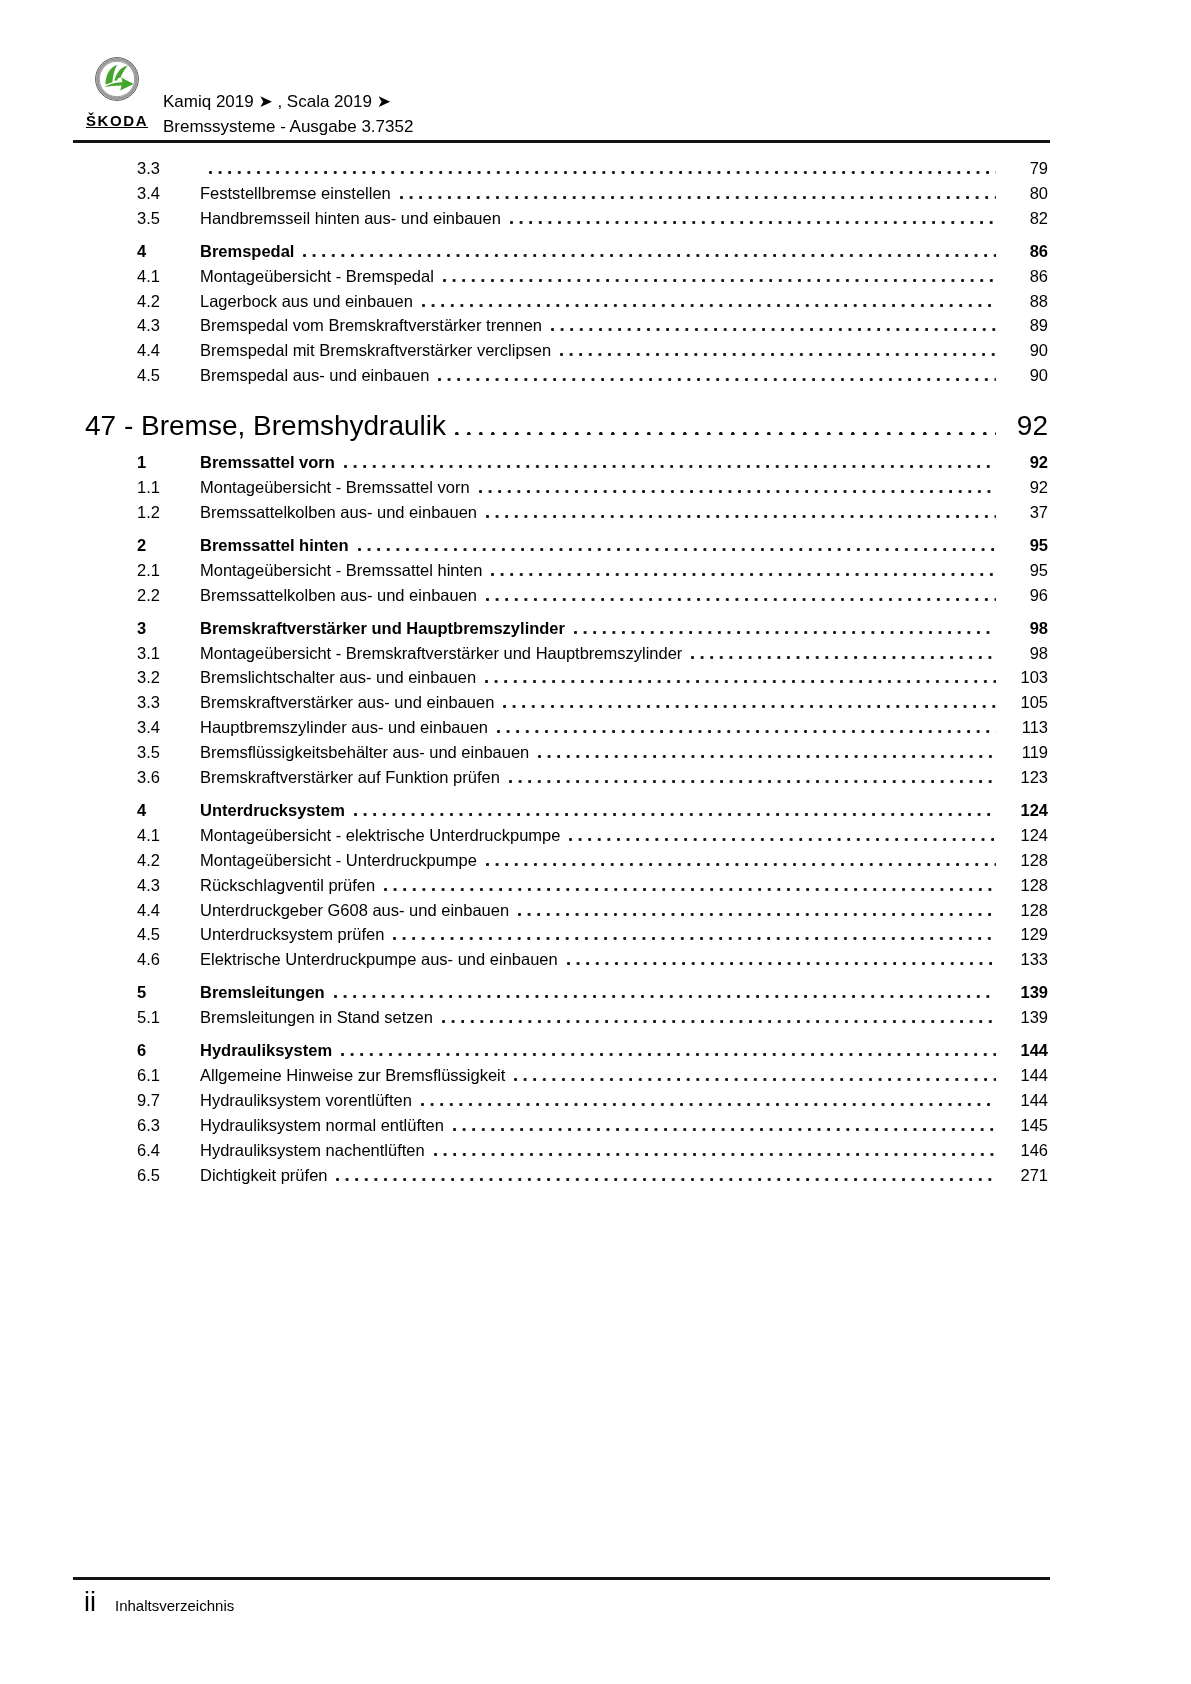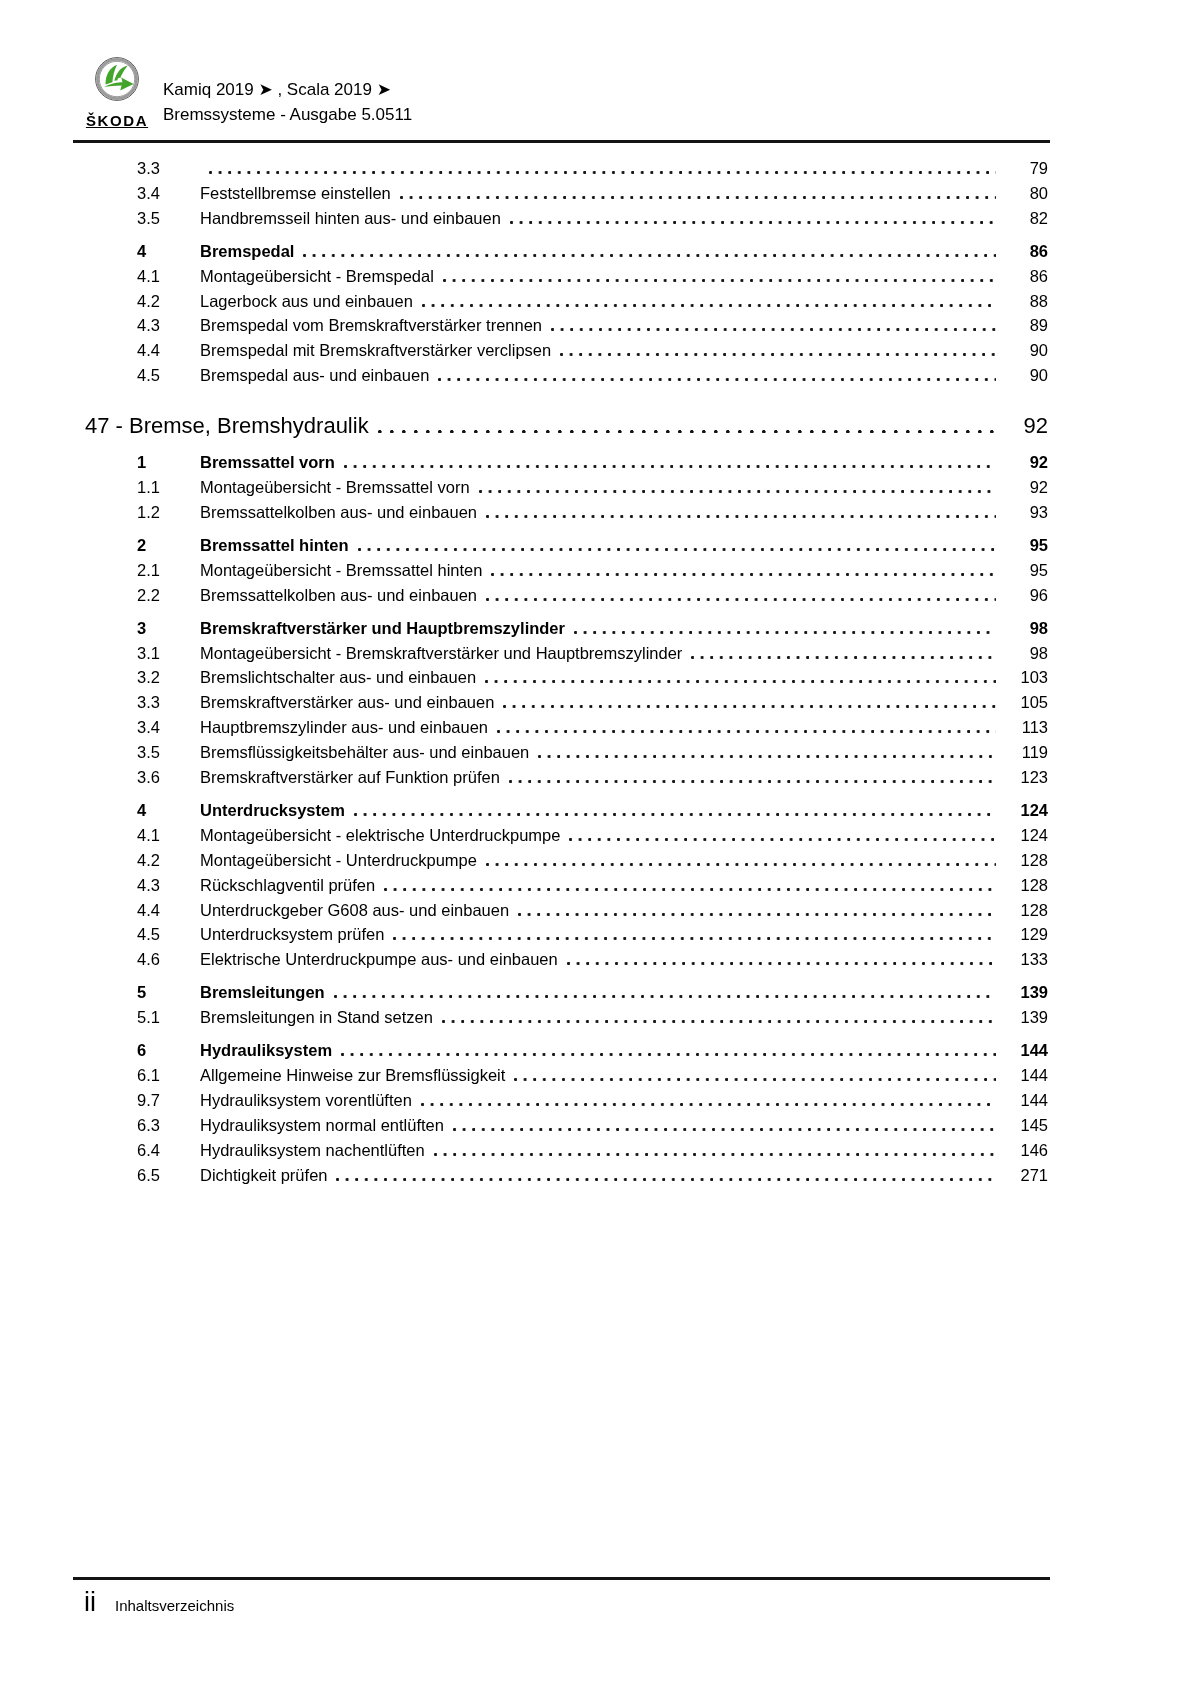--- a/index.html
+++ b/index.html
@@ -10,32 +10,32 @@
     font-family:"Liberation Sans","DejaVu Sans",sans-serif;
     color:#000;
     overflow:hidden;
     margin:0 auto;
   }
 
   
   .logo { position:absolute; left:80px; top:56px; width:74px; text-align:center; }
   .logo svg { width:46px; height:46px; display:block; margin:0 auto; }
   .brand { font-weight:bold; font-size:15px; letter-spacing:1.6px; margin-top:10px; white-space:nowrap;text-decoration:underline; }
-  .header-text { position:absolute; left:163px; top:77px; font-size:17px; line-height:25px; white-space:nowrap; }
+  .header-text { position:absolute; left:163px; top:89px; font-size:17px; line-height:25px; white-space:nowrap; }
 
   .rule { position:absolute; left:73px; width:977px; height:2.5px; background:#141414; }
   .rule.header { top:140px; }
   .rule.footer { top:1577px; }
 
   
   .toc { position:absolute; top:156px; left:85px; width:963px; }
   .row { display:flex; align-items:baseline; font-size:16.5px; line-height:24.9px; }
   .row.sub, .row.section { padding-left:52px; }
   .row.section { font-weight:bold; margin-top:8px; }
-  .row.chapter { font-size:22px; line-height:30px; margin-top:23px; margin-bottom:9px; }
+  .row.chapter { font-size:28px; line-height:30px; margin-top:23px; margin-bottom:9px; }
   .num { width:63px; flex:none; }
   .title { white-space:nowrap; }
   .dots {
     flex:1; height:3px; margin:0 10px 0 9px;
     background-image: radial-gradient(circle at 1.5px 1.5px, #151515 1.3px, transparent 1.7px);
     background-size:9.6px 3px; background-repeat:repeat-x; background-position:left bottom;
   }
   .row.chapter .dots {
     height:3.6px;
     background-image: radial-gradient(circle at 1.8px 1.8px, #151515 1.6px, transparent 2.1px);
@@ -64,21 +64,21 @@
         <path d="M44,54 C50,33 60,23 73,21 C65,31 58,42 56,52 Z"></path>
         <path d="M22,67 C36,60 52,57 62,57 L59,47 L86,61 L57,75 L60,64 C46,64 32,66 22,67 Z"></path>
       </g>
       <circle cx="55.5" cy="52" r="4.5" fill="#ffffff"></circle>
     </svg>
     <div class="brand">ŠKODA</div>
   </div>
 
   <div class="header-text">
     <div>Kamiq 2019 ➤ , Scala 2019 ➤</div>
-    <div>Bremssysteme - Ausgabe 5.0511</div>
+    <div>Bremssysteme - Ausgabe 3.7352</div>
   </div>
 
   <div class="rule header"></div>
 
   <main class="toc" id="toc">
       <div class="row sub">
         <span class="num">3.3</span>
         <span class="dots"></span>
         <span class="pnum">79</span>
       </div>
@@ -144,21 +144,21 @@
       <div class="row sub">
         <span class="num">1.1</span>
         <span class="title">Montageübersicht - Bremssattel vorn</span>
         <span class="dots"></span>
         <span class="pnum">92</span>
       </div>
       <div class="row sub">
         <span class="num">1.2</span>
         <span class="title">Bremssattelkolben aus- und einbauen</span>
         <span class="dots"></span>
-        <span class="pnum">93</span>
+        <span class="pnum">37</span>
       </div>
       <div class="row section">
         <span class="num">2</span>
         <span class="title">Bremssattel hinten</span>
         <span class="dots"></span>
         <span class="pnum">95</span>
       </div>
       <div class="row sub">
         <span class="num">2.1</span>
         <span class="title">Montageübersicht - Bremssattel hinten</span>

